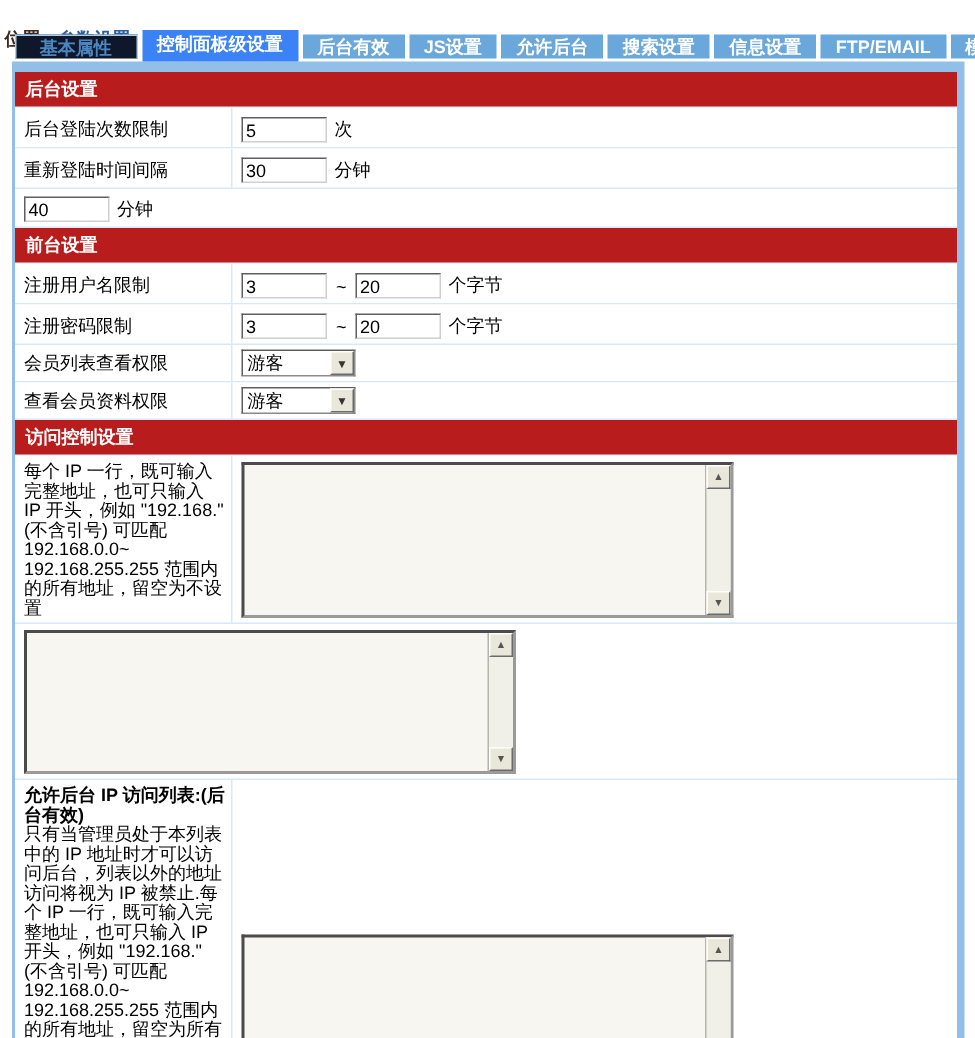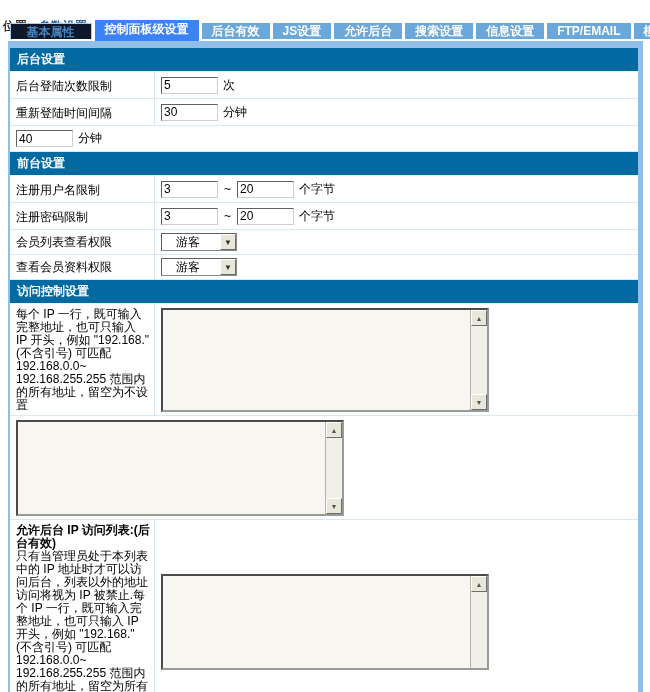--- a/index.html
+++ b/index.html
@@ -21,44 +21,44 @@
     margin:0 1.5px 2px 1.5px; white-space:nowrap; cursor:pointer;
   }
   .tab.first { background:#0f172a; color:#4a86c0; border:1px solid #a9cdef; border-bottom:none; padding:0 16px; }
   .tab.active { height:21px; line-height:18px; margin-bottom:0; background:#3b82f6; }
   
   .panel {
     margin:0 7px 0 8px; background:#fff;
     border:5px solid #92bfe8; border-top-width:7px; border-left-width:2px;
   }
   .sec-hdr {
-    background:#0369a1; color:#fff; font-weight:bold;
+    background:#b91c1c; color:#fff; font-weight:bold;
     padding:3px 0 3px 7px; border-bottom:1px solid #eaf3fc;
   }
-  .row { display:flex; align-items:center; border-bottom:1px solid #d7e8f8; background:#fff; }
+  .row { display:flex; align-items:flex-end; border-bottom:1px solid #d7e8f8; background:#fff; }
   .lbl { flex:0 0 145px; width:145px; padding:6px 4px 3px 6px; border-right:1px solid #d7e8f8; }
   .fld { flex:1; padding:3px 6px; display:flex; align-items:center; gap:5px; }
   .row.short { min-height:26px; }
   .row.access .lbl { line-height:13px; padding-top:4px; }
   .row.access .fld { align-items:flex-start; padding-top:4px; }
   .lbl-title { font-weight:bold; line-height:13px; }
   .lbl-desc { line-height:13px; overflow-wrap:break-word; }
   
   .tin {
     width:57px; height:17px; background:#fff; font:12px "Liberation Sans","DejaVu Sans",sans-serif;
     padding:1px 2px; outline:none;
     border:1px solid; border-color:#5f5f5f #cfcfcf #cfcfcf #5f5f5f;
   }
   .tilde { padding:0 1px; }
   
   .sel {
     display:flex; width:76px; height:18px; background:#fff; cursor:pointer;
     border:1px solid; border-color:#5f5f5f #8a8a8a #8a8a8a #5f5f5f; align-items:center;
   }
-  .sel .sel-txt { flex:1; padding-left:3px; line-height:16px;margin-left:11px; }
+  .sel .sel-txt { flex:1; padding-left:3px; line-height:16px; }
   .sel .sel-btn {
     width:16px; height:16px; background:#e9e6da; color:#333; font-size:8px;
     display:flex; align-items:center; justify-content:center;
     border:1px solid; border-color:#fff #6c6c6c #6c6c6c #fff;
   }
   
   .ta-box {
     width:328px; display:flex; background:#f7f6f1;
     border:2px solid; border-color:#4b4b4b #9a9a9a #9a9a9a #4b4b4b;
   }

